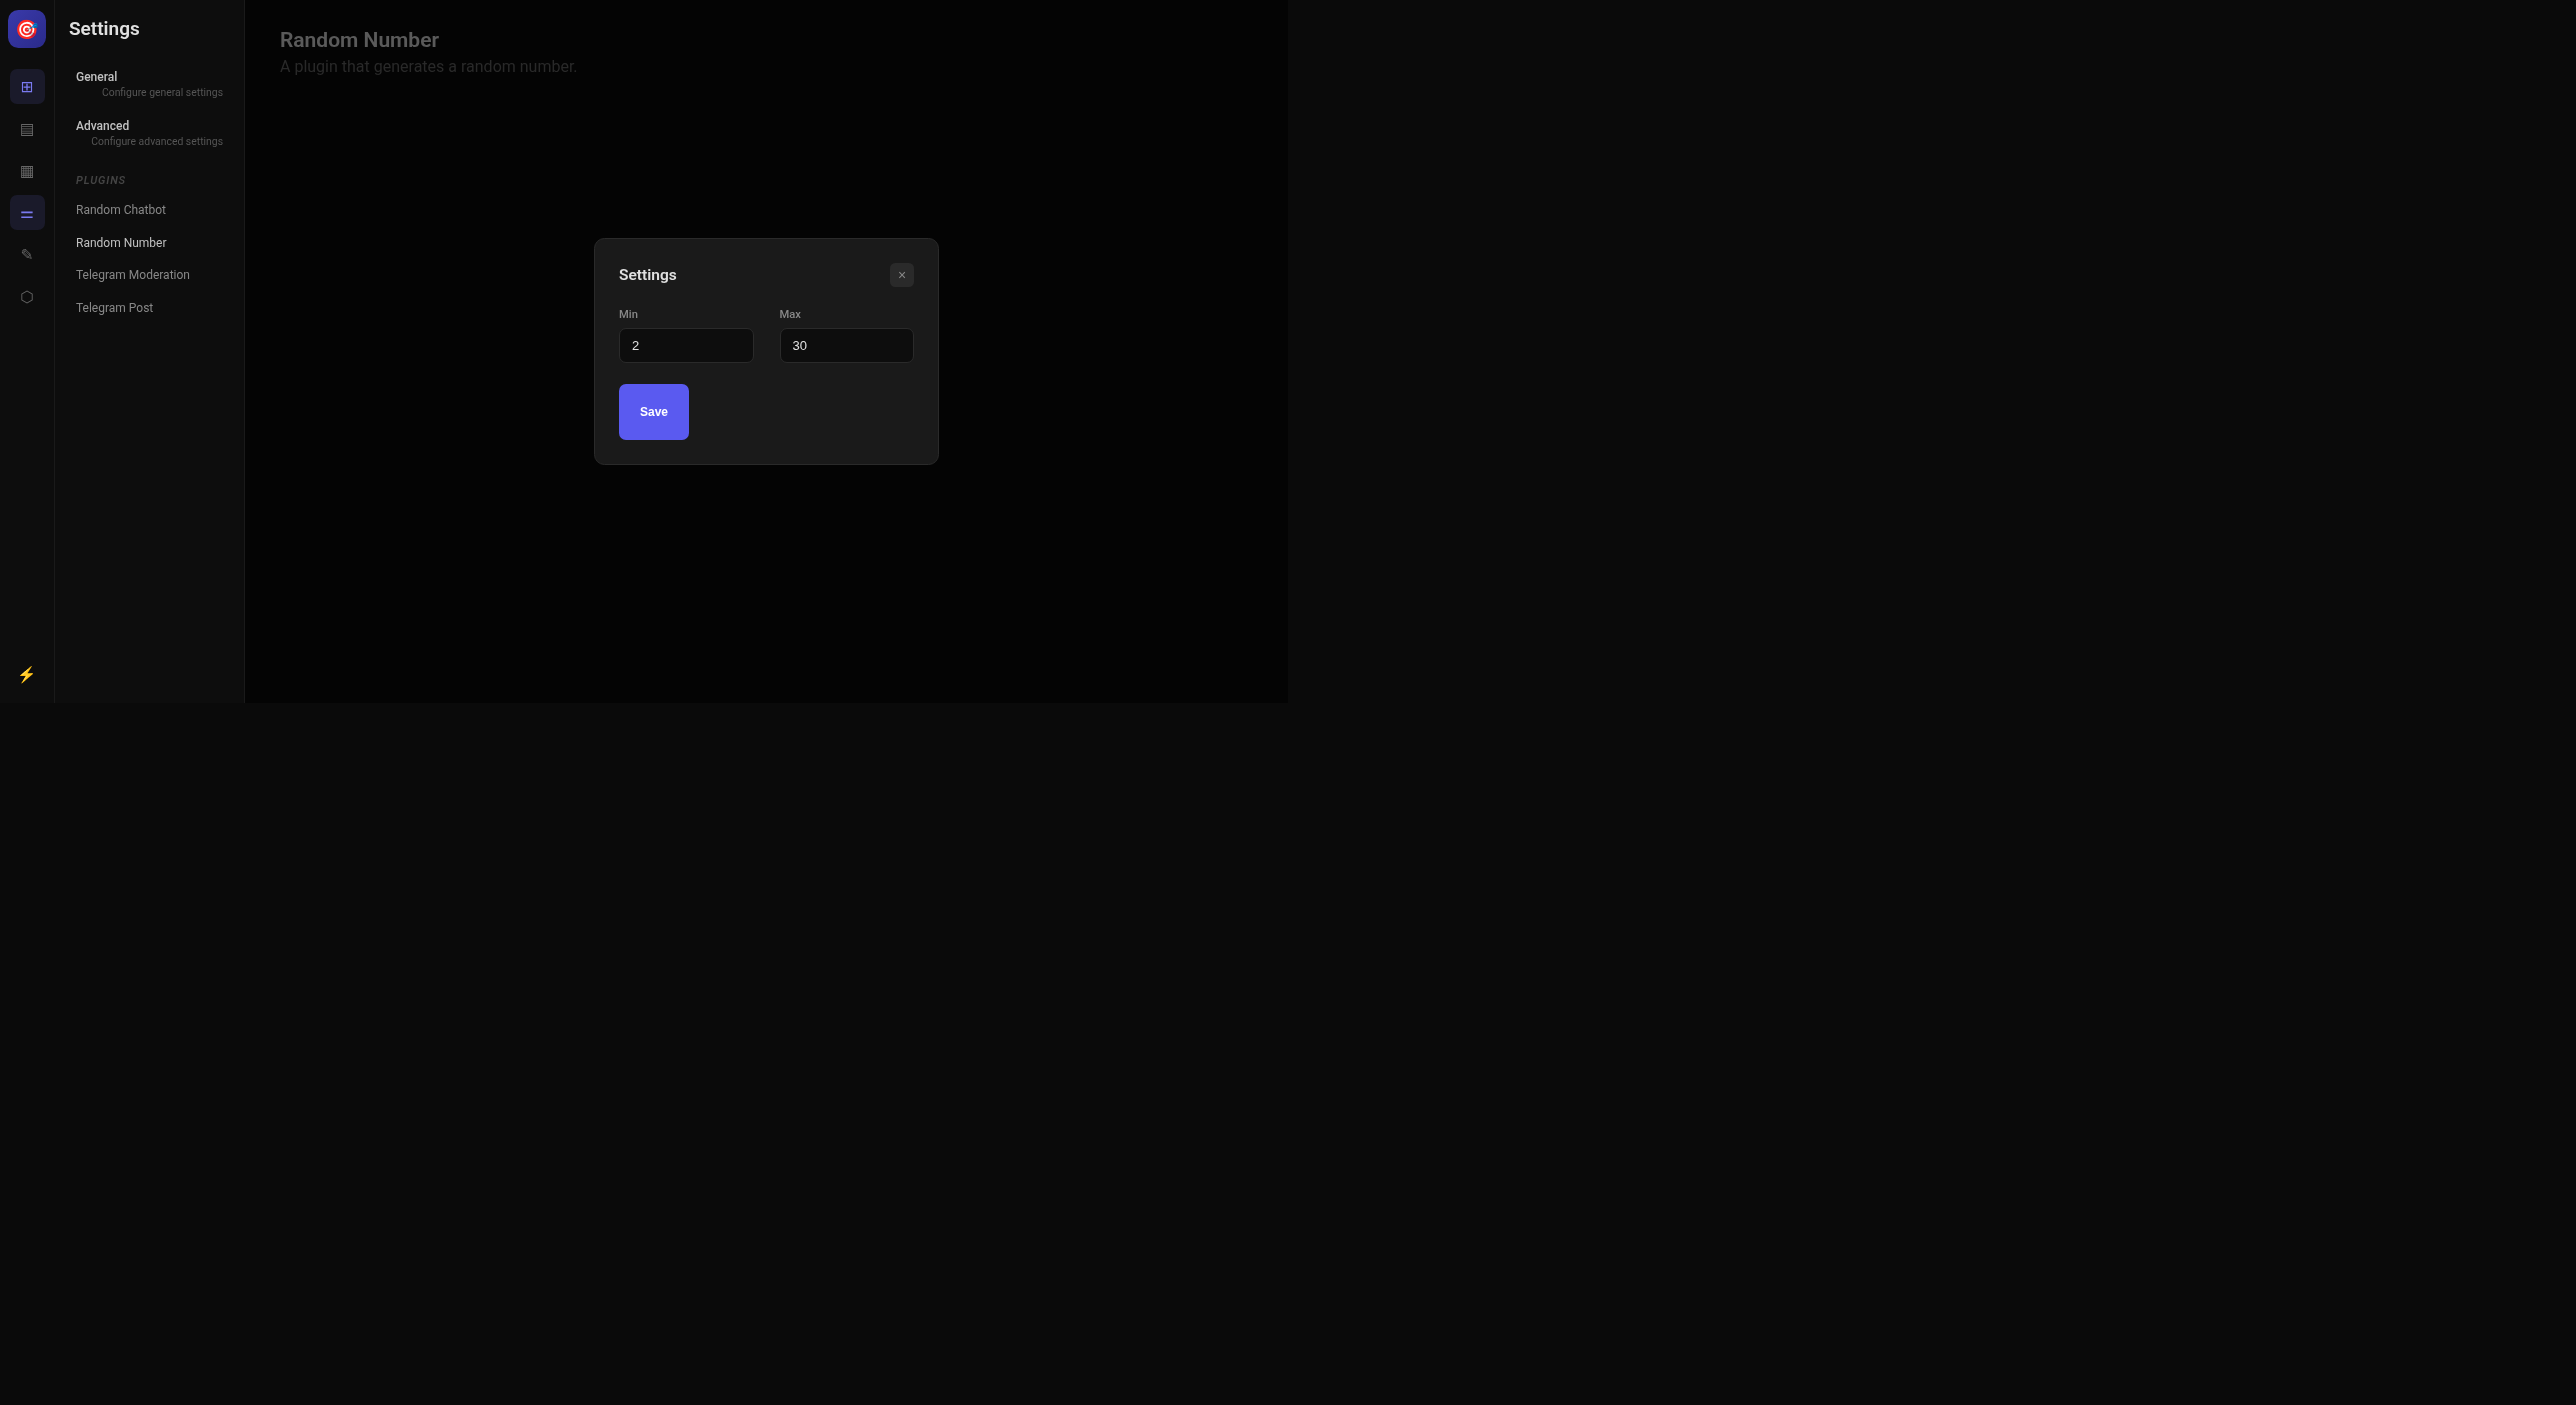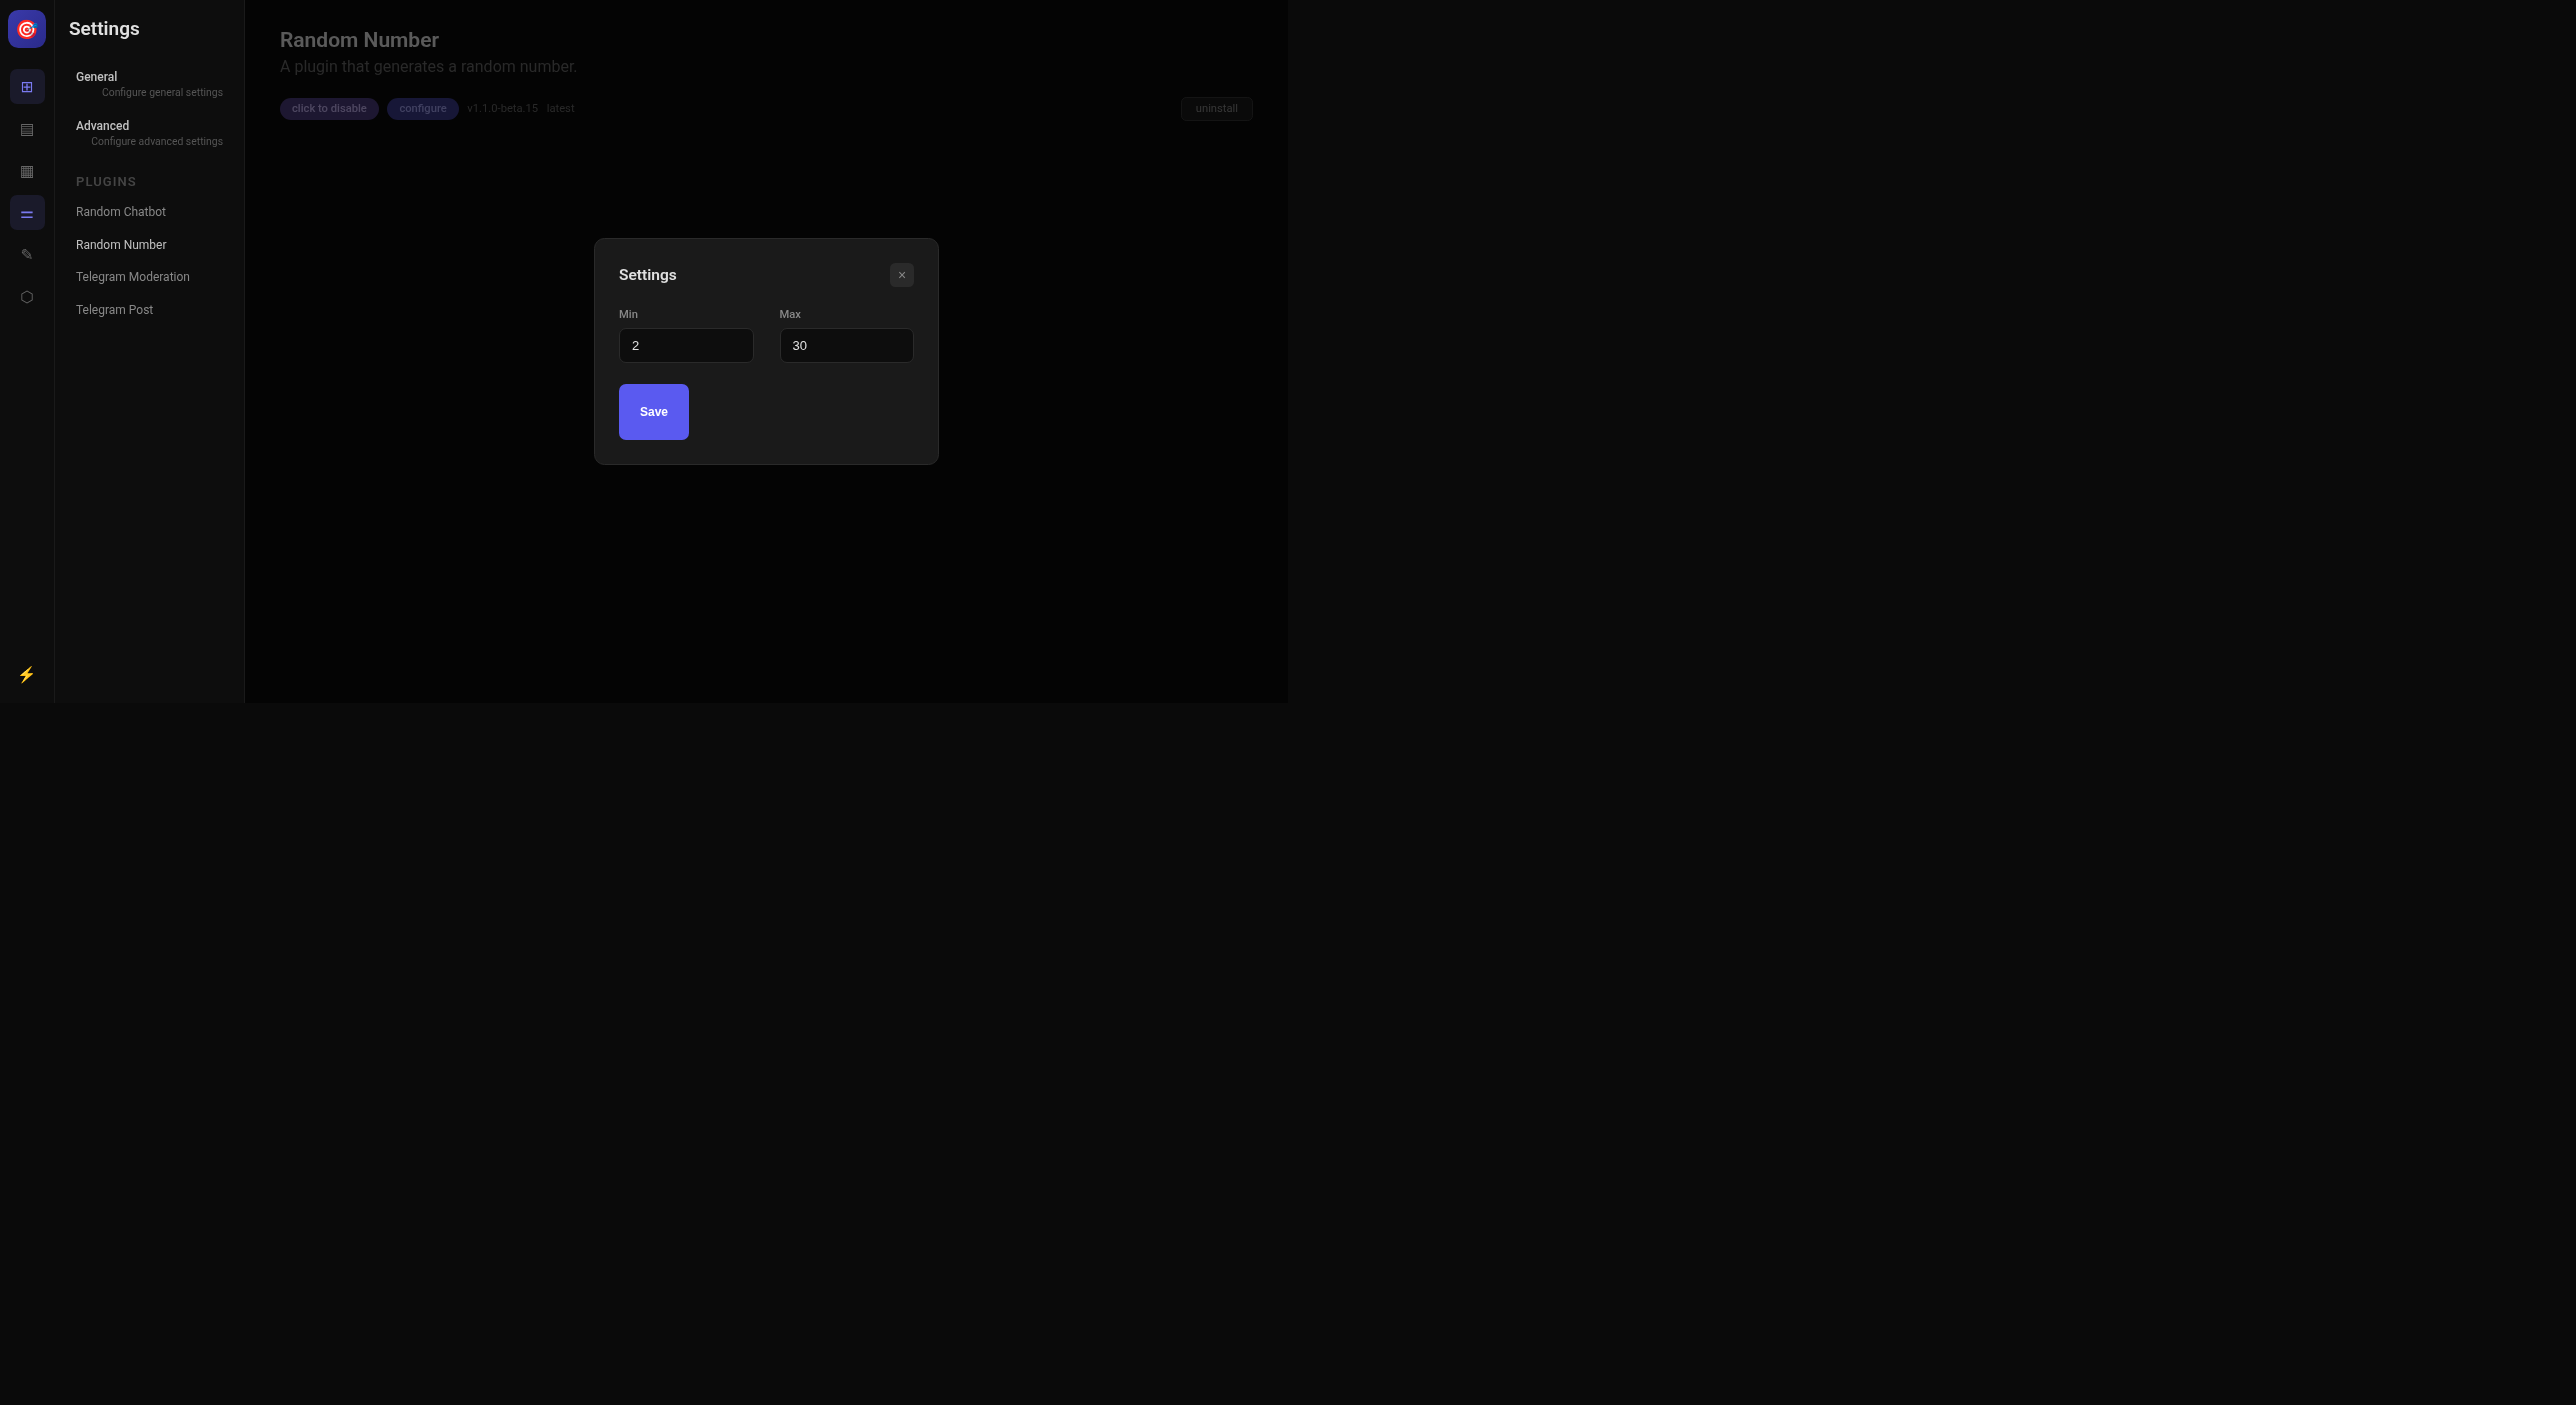--- a/index.html
+++ b/index.html
@@ -87,26 +87,27 @@
       margin-bottom: 1.7px;
     }
 
     .nav-item-subtitle {
       font-size: 10.4px;
       color: #555;
       text-align: right;
     }
 
     .nav-section-label {
-      font-size: 13px;
+      font-size: 11px;
       font-weight: 600;
       color: #444;
       letter-spacing: 0.08em;
       text-transform: uppercase;
       padding: 14px 7px 7px;
+      font-style: italic;
     }
 
     .nav-plugin-item {
       padding: 8.6px 7px;
       cursor: pointer;
       border-radius: 5.2px;
       margin-bottom: 1.7px;
       font-size: 12px;
       color: #888;
     }
@@ -325,27 +326,20 @@
   <div class="nav-plugin-item">Telegram Moderation</div>
   <div class="nav-plugin-item">Telegram Post</div>
 </div>
 
 <div class="main-content">
   <div class="plugin-header">
     <div class="plugin-name">Random Number</div>
     <div class="plugin-description">A plugin that generates a random number.</div>
   </div>
 
-  <div class="plugin-actions">
-    <span class="badge badge-disable">click to disable</span>
-    <span class="badge badge-configure">configure</span>
-    <span class="badge-version">v1.1.0-beta.15</span>
-    <span class="badge-latest">latest</span>
-    <span class="badge-uninstall">uninstall</span>
-  </div>
 
   <div class="overlay">
     <div class="modal">
       <div class="modal-header">
         <span class="modal-title">Settings</span>
         <button class="modal-close">
           <span>×</span>
         </button>
       </div>
 

